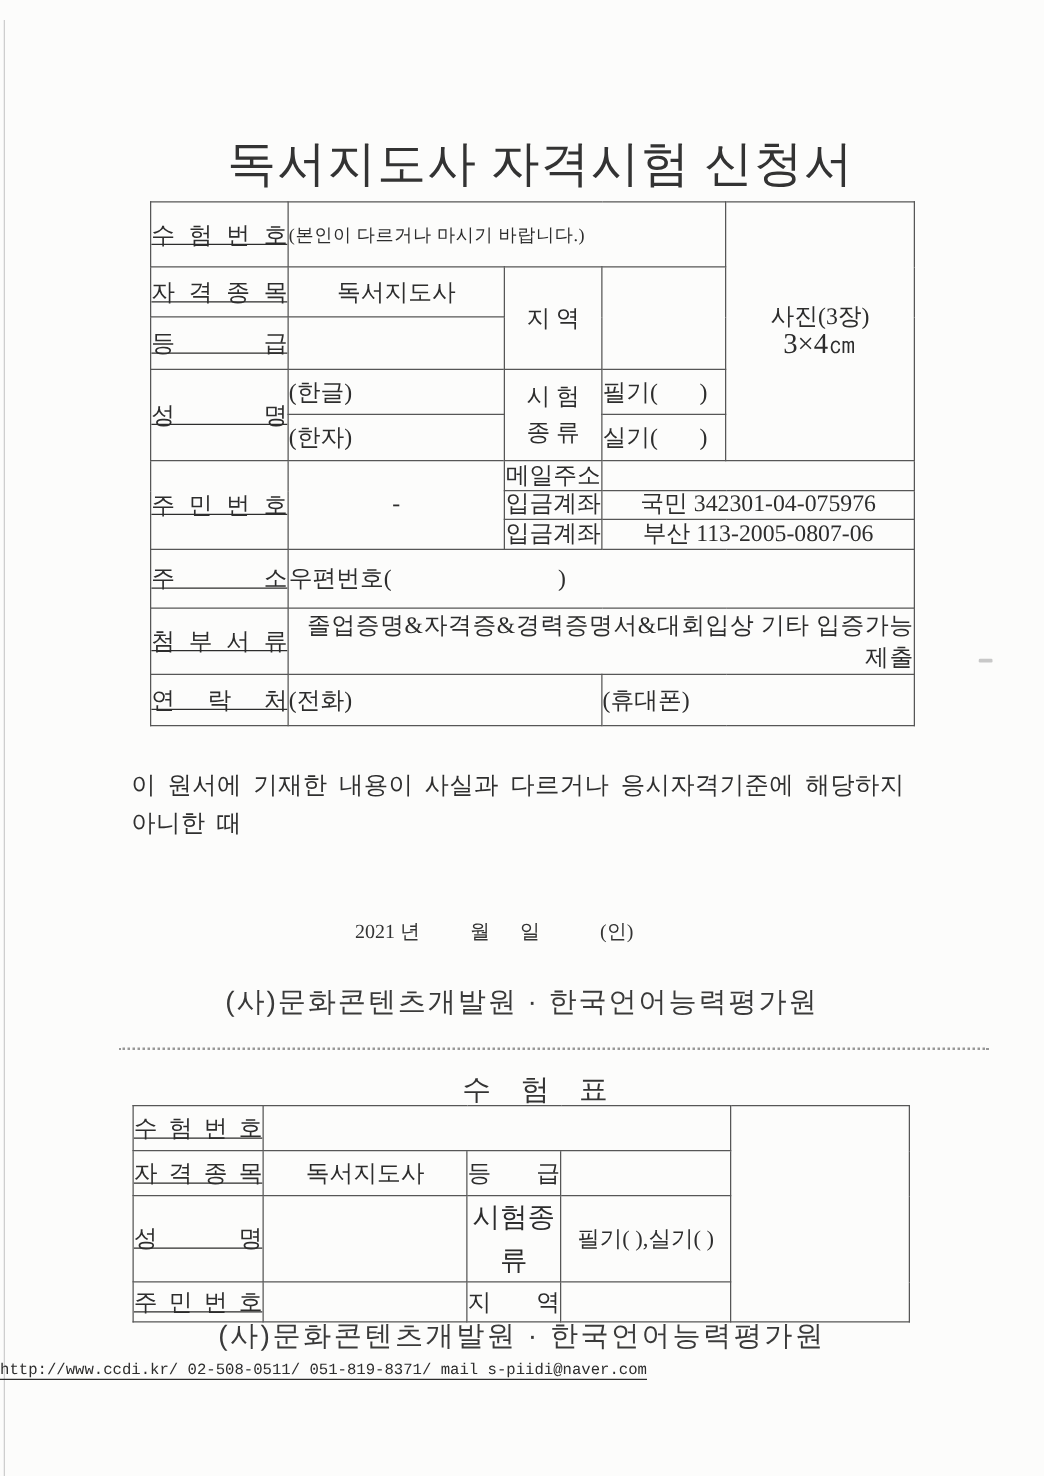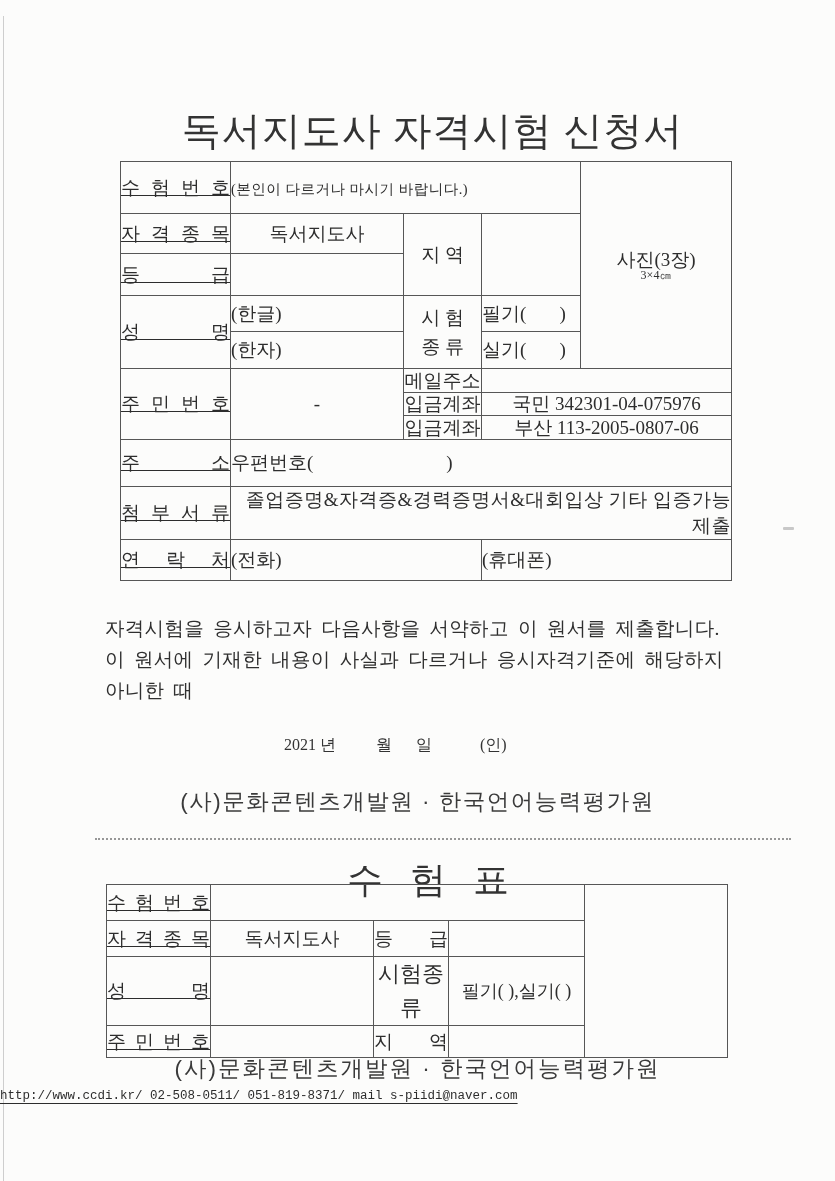--- a/index.html
+++ b/index.html
@@ -31,21 +31,21 @@
   td.ctr { text-align:center; }
   td.lft { text-align:left; padding-left:8px; }
   td.topleft { vertical-align:top; text-align:left; padding:3px 0 0 8px; font-size:15px; }
   td.botleft { vertical-align:bottom; text-align:left; padding:0 0 2px 8px; }
   td.sm { font-size:17.5px; line-height:1.05; }
   .pre { white-space:pre; }
   .preline { white-space:pre-line; line-height:1.55; }
   .note { font-size:14.5px; letter-spacing:.5px; }
   td.photo { text-align:center; font-size:19px; }
   td.photo .ln { line-height:1.0; }
-  td.photo .ln + .ln { font-size:12px; }
+  td.photo .ln + .ln { font-size:23px; }
   td.attach { text-align:right; padding-left:7px; font-size:18.5px; letter-spacing:.5px;margin-top:31px; }
 
   .pledge {
     left:93px; top:597px; width:655px;
     font-size:19.5px; line-height:31px; letter-spacing:.3px; word-spacing:4px;
     color:#2f2f2f;
   }
   .pledge .in { padding-left:12px; }
 
   .date-line { left:284px; top:719px; font-size:16px; color:#333; }
@@ -53,21 +53,21 @@
   .org-line {
     left:0; top:770px; width:835px; text-align:center;
     font-family:"Liberation Sans","DejaVu Sans",sans-serif;
     font-size:22.5px; letter-spacing:1.5px; color:#3a3a3a;
   }
 
   .dotted-sep { left:95px; top:822px; width:696px; height:0; border-top:2px dotted #979797; }
 
   .ticket-title {
     left:30px; top:840px; width:805px; text-align:center;
-    font-size:36px; letter-spacing:9px; color:#333;
+    font-size:23px; letter-spacing:9px; color:#333;
   }
 
   .footer-org {
     left:0; top:1037px; width:835px; text-align:center;
     font-family:"Liberation Sans","DejaVu Sans",sans-serif;
     font-size:22.5px; letter-spacing:2px; color:#3a3a3a;
   }
   .footer-url {
     left:0; top:1073px; width:835px; text-align:left;
     font-family:"Liberation Mono","DejaVu Sans Mono",monospace;
@@ -147,21 +147,20 @@
     </tr>
     <tr style="height:41px">
       <td class="lbl">연 락 처</td>
       <td class="lft" colspan="2">(전화)</td>
       <td class="lft" colspan="2">(휴대폰)</td>
     </tr>
   </tbody>
     </table>
 
   <div class="abs pledge">
-    <div class="in">자격시험을 응시하고자 다음사항을 서약하고 이 원서를 제출합니다.</div>
     <div class="in">이 원서에 기재한 내용이 사실과 다르거나 응시자격기준에 해당하지 아니한 때</div>
   </div>
 
   <div class="abs date-line pre">2021 년          월      일            (인)</div>
 
   <div class="abs org-line">(사)문화콘텐츠개발원 · 한국언어능력평가원</div>
 
   <div class="abs dotted-sep"></div>
 
   <div class="abs ticket-title">수 험 표</div>

